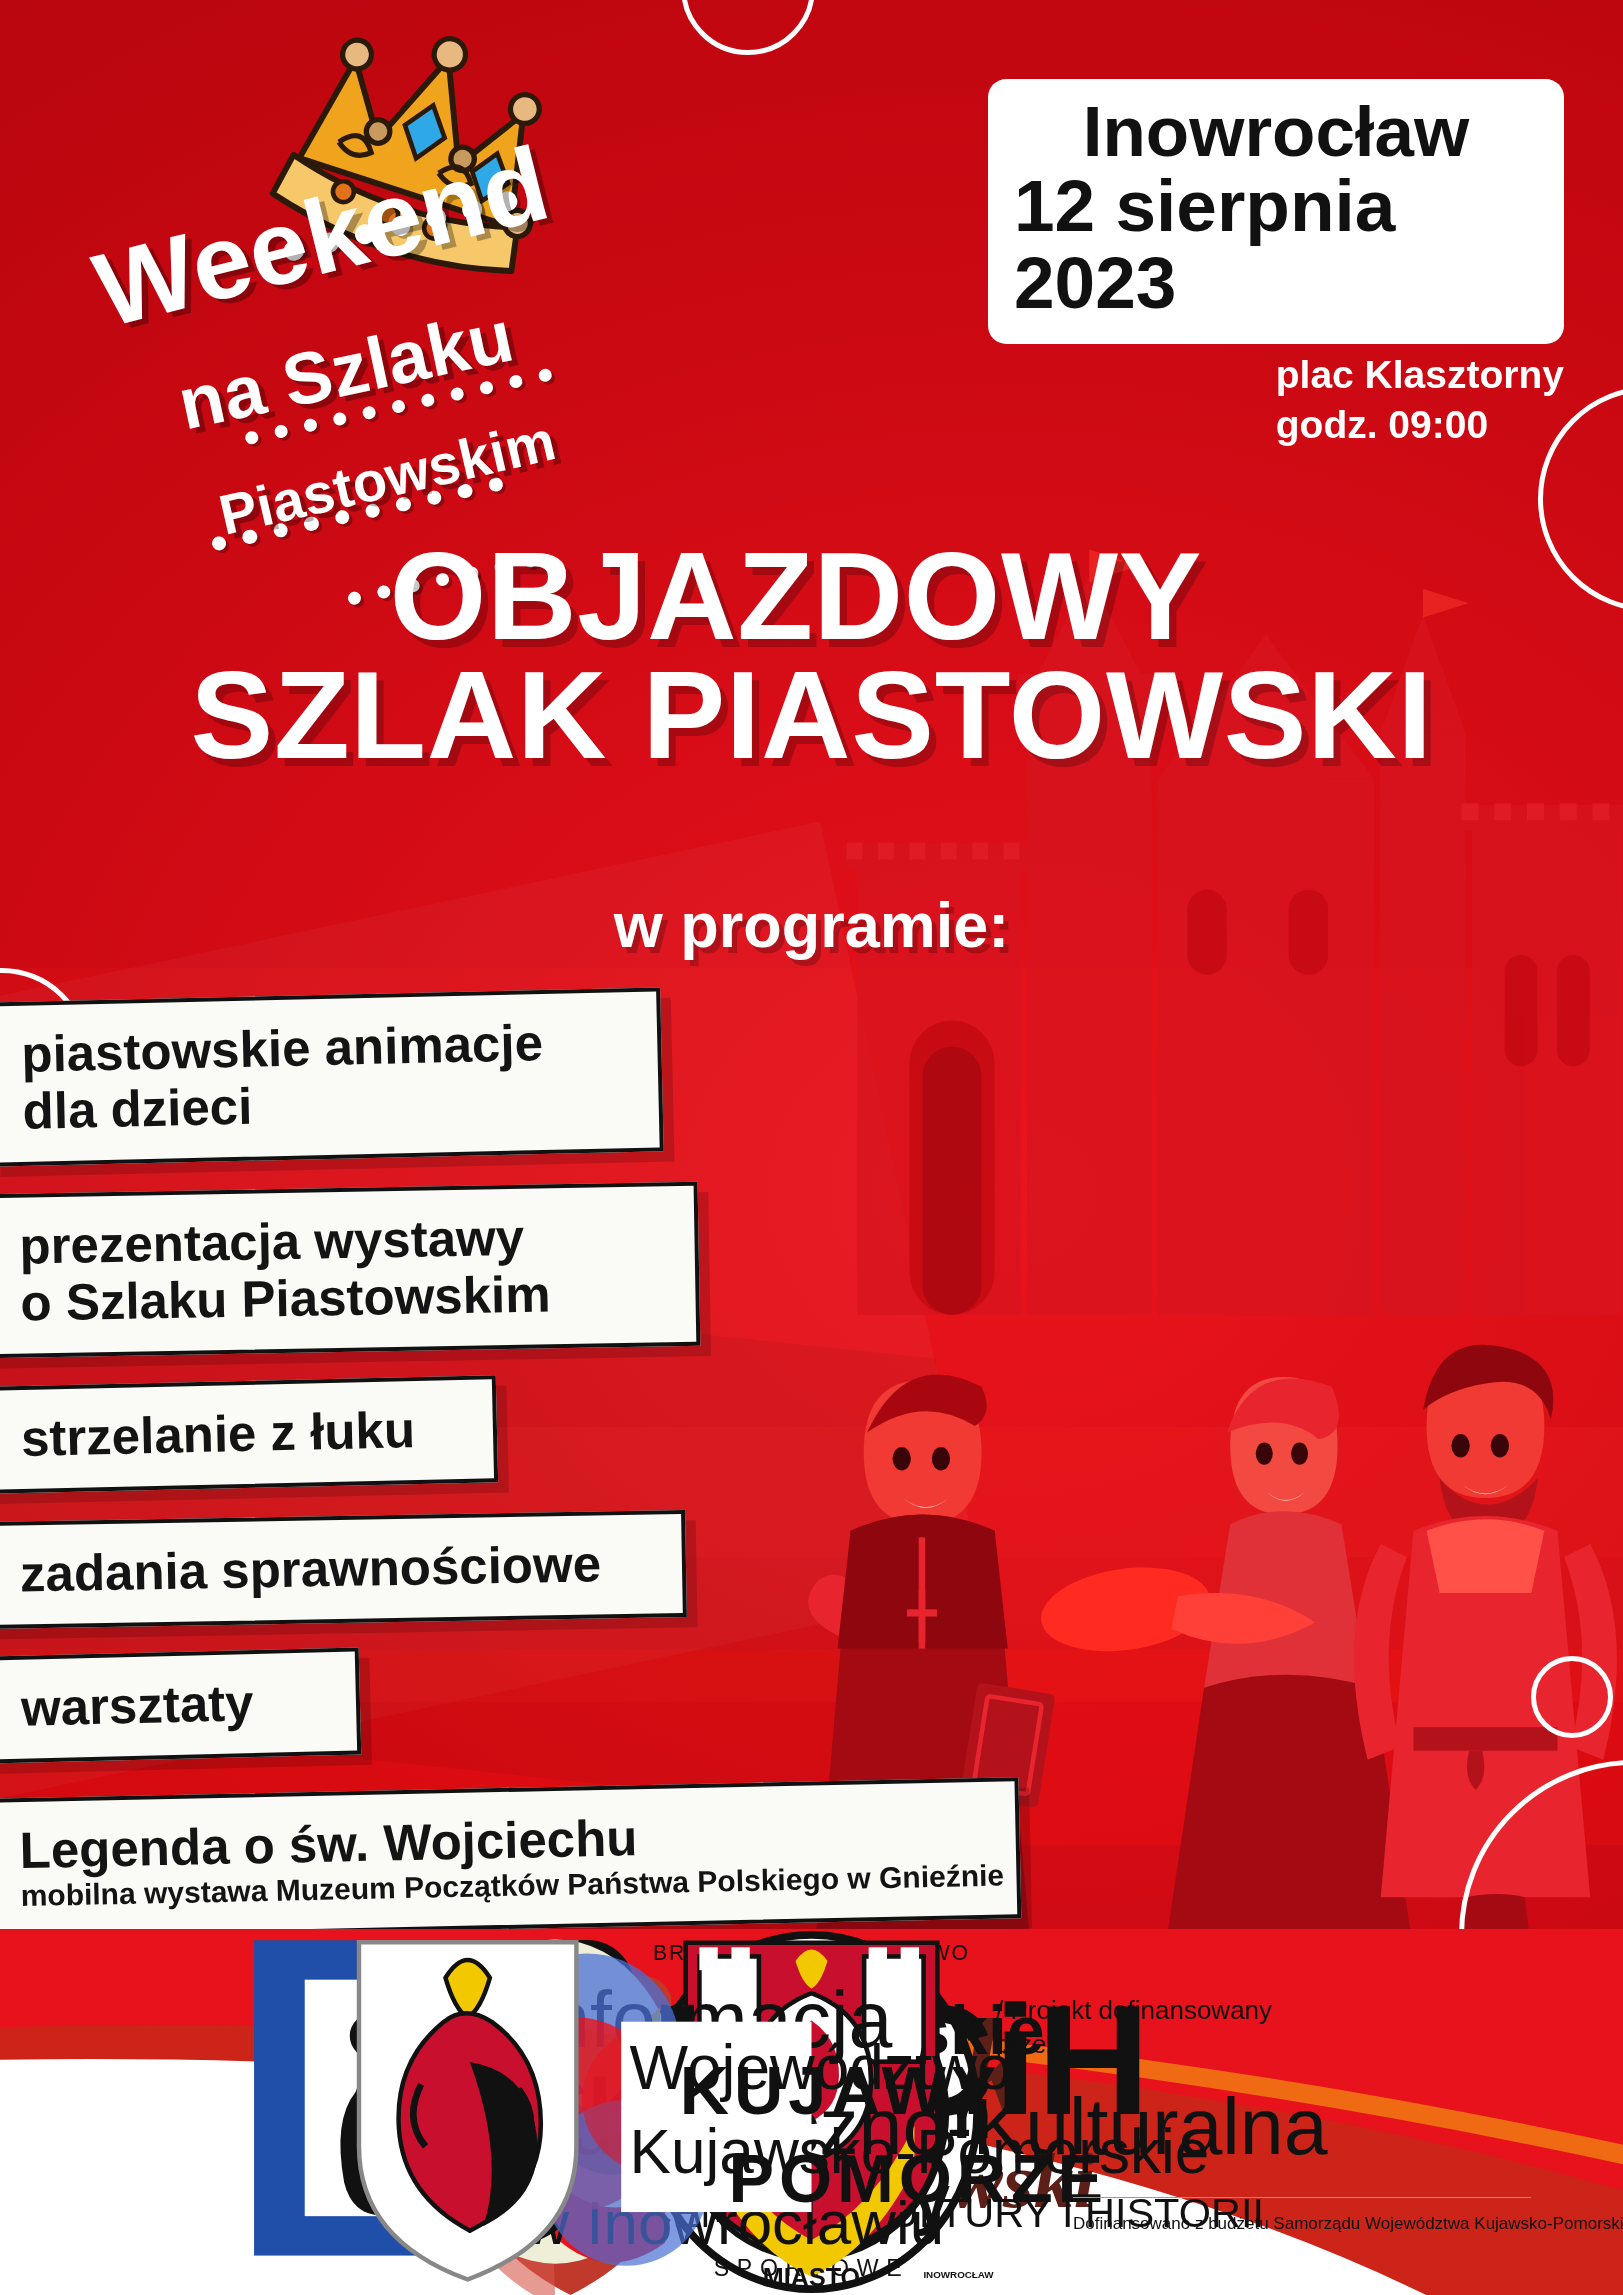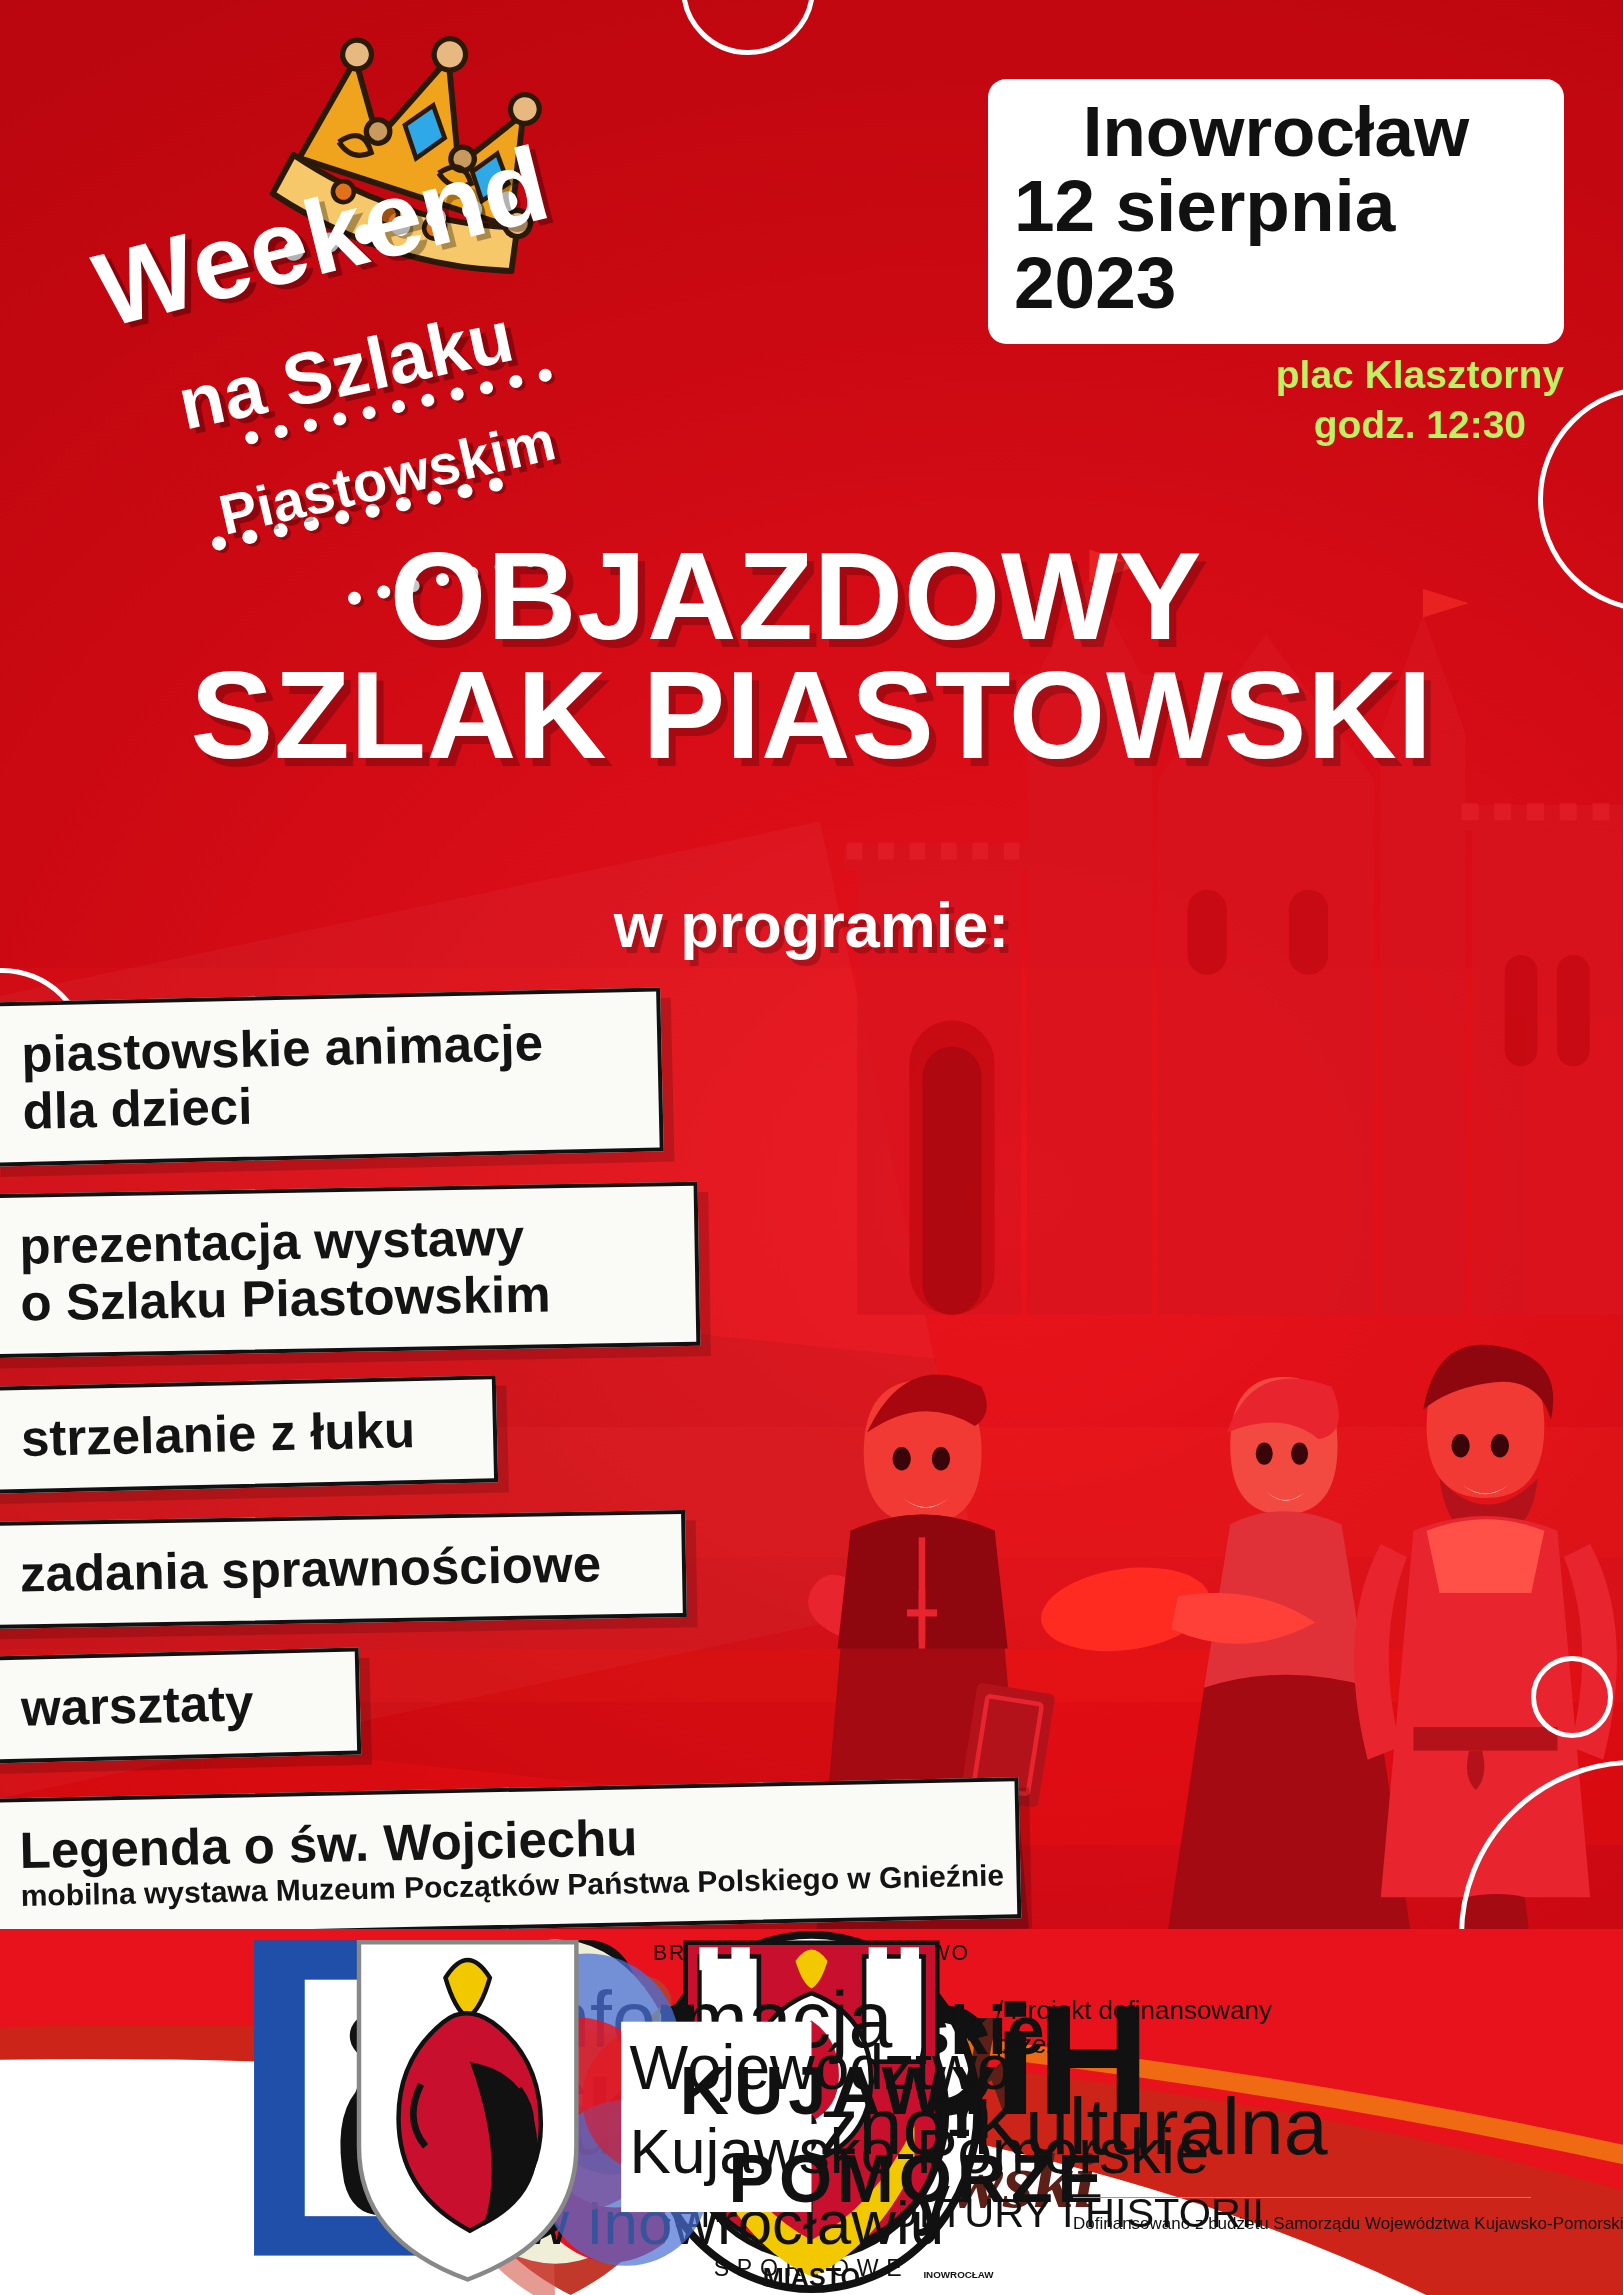--- a/index.html
+++ b/index.html
@@ -53,21 +53,21 @@
   .dr-3{left:144px;top:487px;transform:rotate(-12deg);}
   .dr-4{left:281px;top:553px;transform:rotate(-12deg);}
 
   
   .datebox{position:absolute;left:988px;top:79px;width:576px;
         background:#fff;border-radius:18.3px;padding:17px 26px 22px 26px;box-sizing:border-box;}
   .datebox .city{font-size:71px;font-weight:700;color:#111;line-height:1.02;text-align:center;
         font-family:"Liberation Sans Narrow","Liberation Sans",sans-serif;}
   .datebox .date{font-size:73px;font-weight:700;color:#111;line-height:1.05;
         font-family:"Liberation Sans Narrow","Liberation Sans",sans-serif;}
-  .placeinfo{position:absolute;right:59px;top:350px;text-align:center;color:#bef264;
+  .placeinfo{position:absolute;right:59px;top:350px;text-align:left;color:#ffffff;
         font-size:39px;font-weight:600;line-height:1.28;}
 
   
   .title{position:absolute;left:0;right:0;top:537px;text-align:center;color:#fff;
         font-weight:800;line-height:.96;text-shadow:7.2px 7.9px 0 rgba(0,0,0,.22);}
   .title .l1{font-size:124px;letter-spacing:0.7px;padding-right:31px;}
   .title .l2{font-size:124px;letter-spacing:0.7px;}
   .subtitle{position:absolute;left:0;right:0;top:851px;text-align:center;color:#fff;
         font-size:63px;font-weight:800;text-shadow:5.2px 5.9px 0 rgba(0,0,0,.22);margin-top:38px;}
 
@@ -284,21 +284,21 @@
         <span style="width:13px;height:13px"></span>
     </div>
   </div>
 
   <div class="datebox">
     <div class="city">Inowrocław</div>
     <div class="date">12 sierpnia 2023</div>
   </div>
   <div class="placeinfo">
     <div>plac Klasztorny</div>
-    <div>godz. 12:30</div>
+    <div>godz. 09:00</div>
   </div>
 
   <div class="title">
     <div class="l1">OBJAZDOWY</div>
     <div class="l2">SZLAK PIASTOWSKI</div>
   </div>
   <div class="subtitle">w programie:</div>
 
   <div class="program">
     <div class="tile tile-0">

